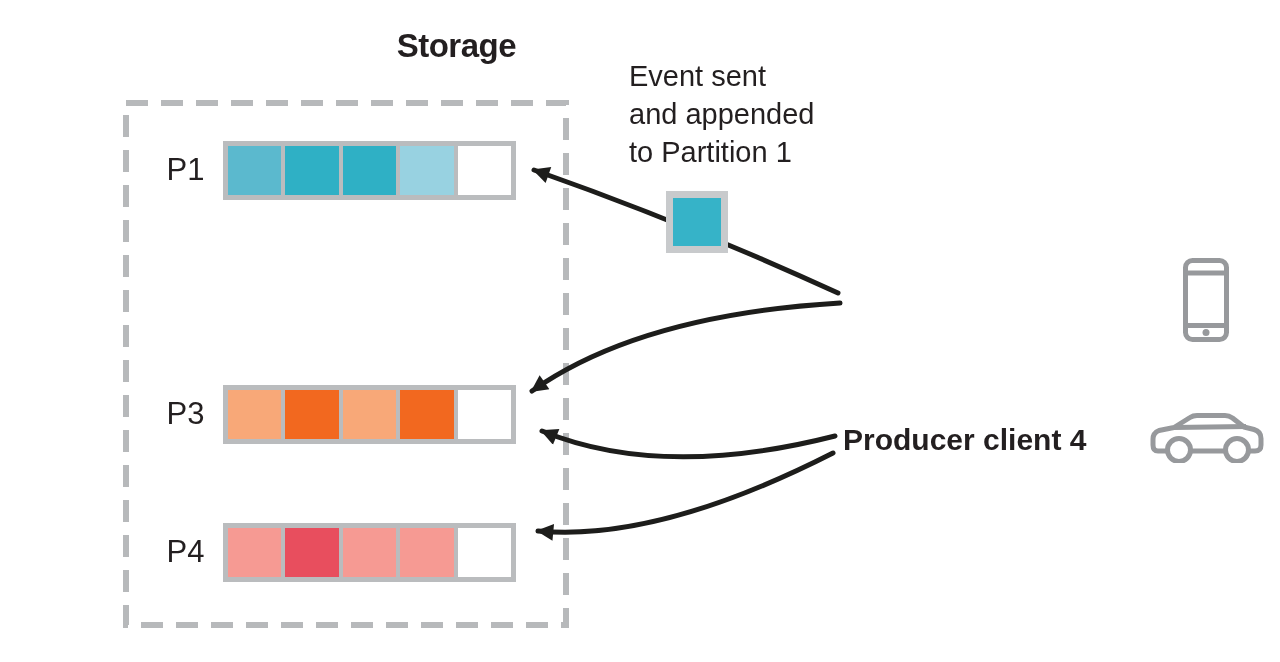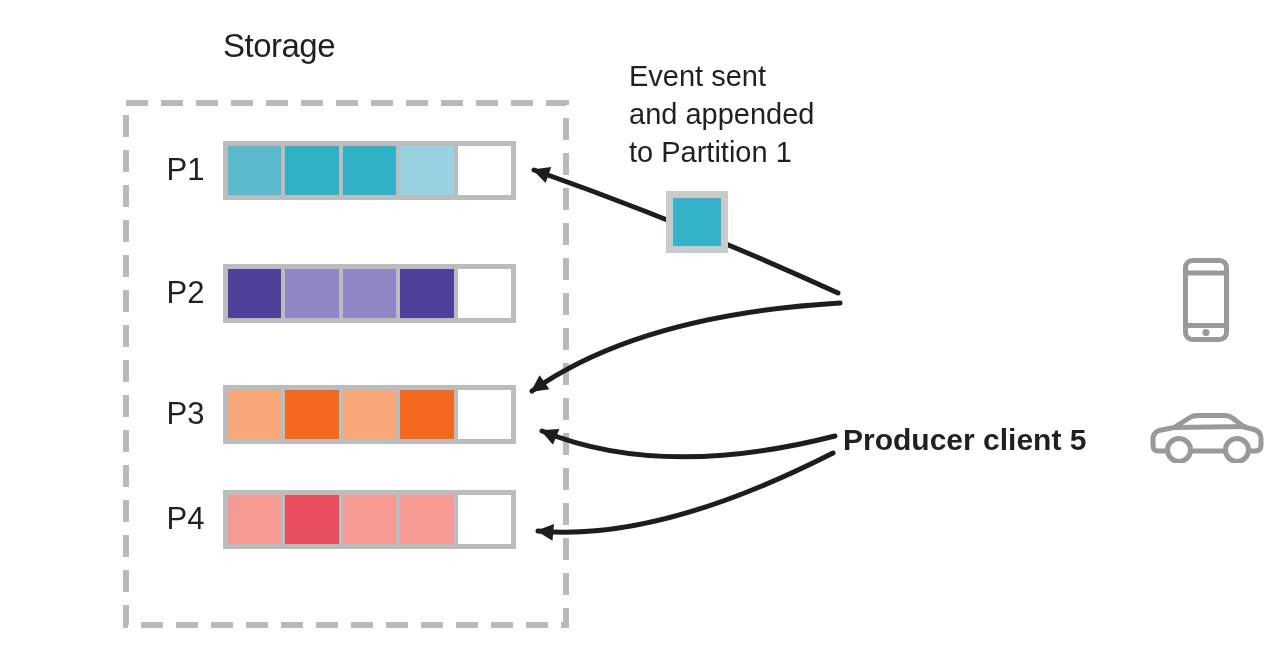--- a/index.html
+++ b/index.html
@@ -1,20 +1,20 @@
 <!DOCTYPE html>
 <html><head>
 <meta charset="utf-8">
 <style>
   html,body{margin:0;padding:0;background:#ffffff;}
   #canvas{position:relative;width:1280px;height:662px;background:#ffffff;overflow:hidden;
           font-family:"Liberation Sans","DejaVu Sans",sans-serif;color:#231f20;}
   #overlay{position:absolute;left:0;top:0;width:1280px;height:662px;}
-  .title{position:absolute;left:223px;top:27px;width:293px;text-align:left;
-         font-size:33px;font-weight:normal;letter-spacing:-0.5px;}
+  .title{position:absolute;left:223px;top:27px;width:293px;text-align:right;
+         font-size:33px;font-weight:bold;letter-spacing:-0.5px;}
   .topic{position:absolute;left:8px;top:153px;width:104px;text-align:center;
          font-size:33px;font-weight:bold;}
   .row{position:absolute;left:148px;width:368px;height:62px;display:flex;align-items:center;}
   .plabel{flex:0 0 75px;text-align:center;font-size:31px;}
   .bar{flex:1;height:59px;padding:5px;display:flex;gap:4px;box-sizing:border-box;}
   .cell{flex:1;}
   .annotation{position:absolute;left:629px;top:57px;font-size:29px;line-height:38px;
               white-space:pre-line;}
   .event-square{position:absolute;left:666px;top:191px;width:62px;height:62px;
                 box-sizing:border-box;border:7px solid #c8cacc;}
@@ -52,57 +52,47 @@
   <div class="row" style="top:139px">
     <div class="plabel">P1</div>
     <div class="bar" style="background: rgb(186, 188, 190);">
         <div class="cell" style="background: rgb(91, 185, 206);"></div>
         <div class="cell" style="background: rgb(47, 176, 197);"></div>
         <div class="cell" style="background: rgb(47, 176, 197);"></div>
         <div class="cell" style="background: rgb(152, 210, 225);"></div>
         <div class="cell" style="background: rgb(255, 255, 255);"></div>
       </div>
   </div>
-  <div class="row" style="top:262px">
-    <div class="plabel">P2</div>
-    <div class="bar" style="background: rgb(186, 188, 190);">
-        <div class="cell" style="background: rgb(79, 64, 153);"></div>
-        <div class="cell" style="background: rgb(145, 134, 197);"></div>
-        <div class="cell" style="background: rgb(145, 134, 197);"></div>
-        <div class="cell" style="background: rgb(79, 64, 153);"></div>
-        <div class="cell" style="background: rgb(255, 255, 255);"></div>
-      </div>
-  </div>
   <div class="row" style="top:383px">
     <div class="plabel">P3</div>
     <div class="bar" style="background: rgb(186, 188, 190);">
         <div class="cell" style="background: rgb(248, 168, 120);"></div>
         <div class="cell" style="background: rgb(242, 104, 31);"></div>
         <div class="cell" style="background: rgb(248, 168, 120);"></div>
         <div class="cell" style="background: rgb(242, 104, 31);"></div>
         <div class="cell" style="background: rgb(255, 255, 255);"></div>
       </div>
   </div>
-  <div class="row" style="top:488px">
+  <div class="row" style="top:521px">
     <div class="plabel">P4</div>
     <div class="bar" style="background: rgb(186, 188, 190);">
         <div class="cell" style="background: rgb(246, 154, 147);"></div>
         <div class="cell" style="background: rgb(232, 78, 94);"></div>
         <div class="cell" style="background: rgb(246, 154, 147);"></div>
         <div class="cell" style="background: rgb(246, 154, 147);"></div>
         <div class="cell" style="background: rgb(255, 255, 255);"></div>
       </div>
   </div>
 
   <div class="annotation">Event sent
 and appended
 to Partition 1</div>
   <div class="event-square" style="background: rgb(54, 179, 200);"></div>
 
-  <div class="producer" id="producer2">Producer client 5</div>
+  <div class="producer" id="producer2">Producer client 4</div>
 
   <svg class="icon" id="phone-icon" width="46" height="84" viewBox="0 0 46 84" xmlns="http://www.w3.org/2000/svg">
     <g fill="none" stroke-width="5" stroke="#97999c">
       <rect x="2.5" y="2.5" width="41" height="79" rx="7"></rect>
       <line x1="2.5" y1="15" x2="43.5" y2="15"></line>
       <line x1="2.5" y1="67.5" x2="43.5" y2="67.5"></line>
     </g>
     <circle cx="23" cy="74.5" r="3.5" stroke="none" fill="#97999c"></circle>
   </svg>
 

